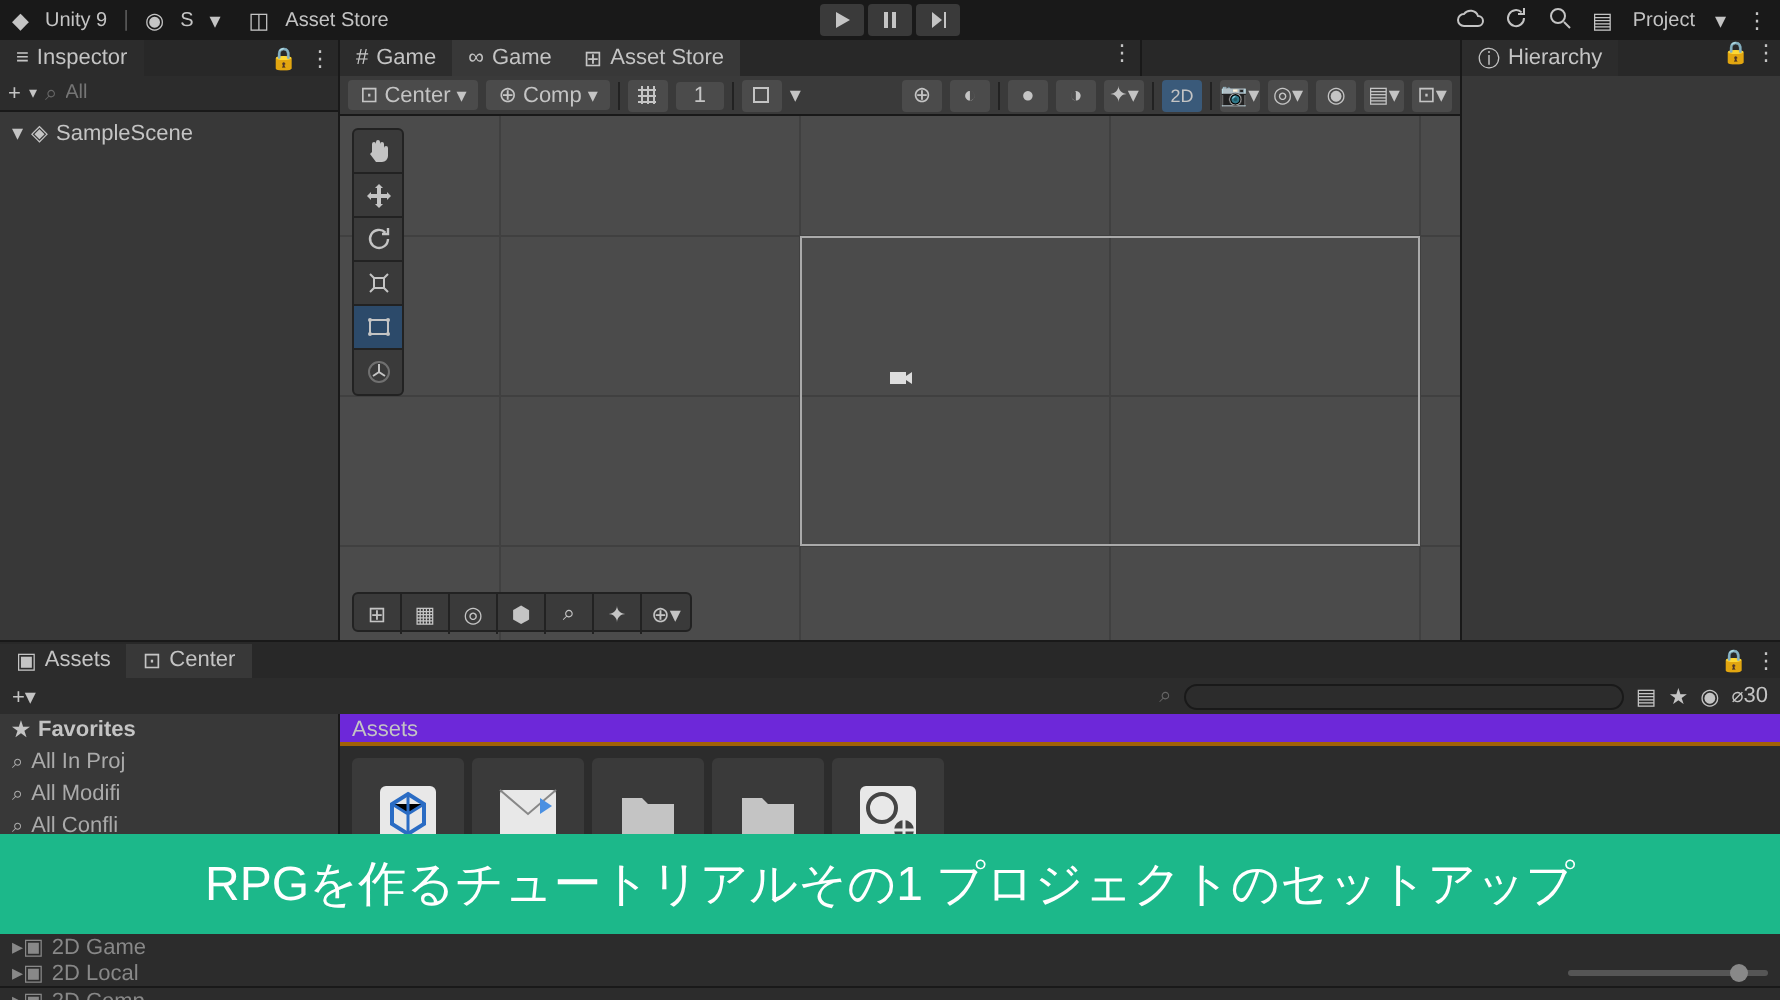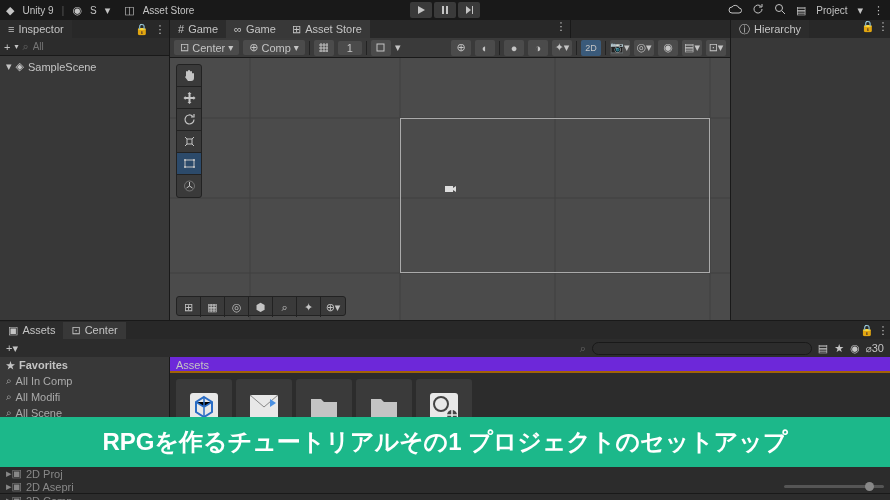--- a/index.html
+++ b/index.html
@@ -51,21 +51,21 @@
 .proj-body{flex:1;display:flex;background:#383838}
 .proj-tree{width:170px;border-right:1px solid #191919;overflow:hidden}
 .proj-tree .fav{padding:2px 6px;color:#aaa;font-size:10px;display:flex;align-items:center;gap:4px}
 .proj-tree .fav.head{font-weight:bold;color:#c4c4c4}
 .proj-content{flex:1;display:flex;flex-direction:column}
 .proj-header{height:16px;background:#6d28d9;padding:2px 6px;font-size:10px;border-bottom:2px solid #a16207}
 .asset-grid{flex:1;display:flex;gap:4px;padding:6px;background:#2c2c2c}
 .asset{width:56px;height:56px;background:#3a3a3a;border-radius:3px;display:flex;align-items:center;justify-content:center}
 .asset svg{width:36px;height:36px}
 .banner{position:absolute;left:0;bottom:33px;width:100%;height:50px;background:#1cb88a;display:flex;align-items:center;justify-content:center}
-.banner-text{color:#fff;font-size:24px;font-weight:bold;white-space:nowrap}
+.banner-text{color:#fff;font-size:24px;font-weight:normal;white-space:nowrap}
 .footer-strip{position:absolute;left:0;bottom:0;width:100%;height:33px;background:#2c2c2c;display:flex;flex-direction:column}
 .footer-strip .row{flex:1;display:flex;align-items:center;padding:0 6px;gap:4px;font-size:10px;color:#888}
 .slider-track{width:100px;height:3px;background:#555;border-radius:2px;margin-left:auto;position:relative}
 .slider-thumb{position:absolute;right:10px;top:-3px;width:9px;height:9px;background:#888;border-radius:50%}
 .dd{font-size:10px}
 </style>
 </head>
 <body>
 
 <div class="topbar">
@@ -293,23 +293,23 @@
     <span style="color:#666">⌕</span>
     <div style="width:220px;height:13px;background:#2c2c2c;border:1px solid #191919;border-radius:7px"></div>
     <span>▤</span>
     <span>★</span>
     <span>◉</span>
     <span style="font-size:10px">⌀<span>30</span></span>
   </div>
   <div class="proj-body">
     <div class="proj-tree">
       <div class="fav head">★ <span>Favorites</span></div>
-      <div class="fav">⌕ <span>All In Comp</span></div>
+      <div class="fav">⌕ <span>All In Proj</span></div>
       <div class="fav">⌕ <span>All Modifi</span></div>
-      <div class="fav">⌕ <span>All Scene</span></div>
+      <div class="fav">⌕ <span>All Confli</span></div>
       <div class="fav">⌕ <span>All Exclud</span></div>
       <div class="fav">⌕ <span>All Materi</span></div>
     </div>
     <div class="proj-content">
       <div class="proj-header"><span>Assets</span></div>
       <div class="asset-grid">
         <div class="asset">
             <svg viewBox="0 0 36 36">
               <rect x="4" y="4" width="28" height="28" rx="3" fill="#e8e8e8"></rect>
               <path d="M18 8l8 5v10l-8 5-8-5V13z" fill="none" stroke="#2a6cc4" stroke-width="2"></path>
@@ -342,25 +342,25 @@
             </svg>
           </div>
       </div>
     </div>
   </div>
 </div>
 
 <div class="footer-strip">
   <div class="row">
       <span>▸▣</span>
-      <span>2D Proj</span>
+      <span>2D Game</span>
     </div>
   <div class="row">
       <span>▸▣</span>
-      <span>2D Asepri</span>
+      <span>2D Local</span>
     <div class="slider-track">
         <div class="slider-thumb"></div>
       </div>
   </div>
   <div class="row" style="border-top:1px solid #191919">
       <span>▸▣</span>
       <span>2D Comp</span>
     </div>
 </div>
 

